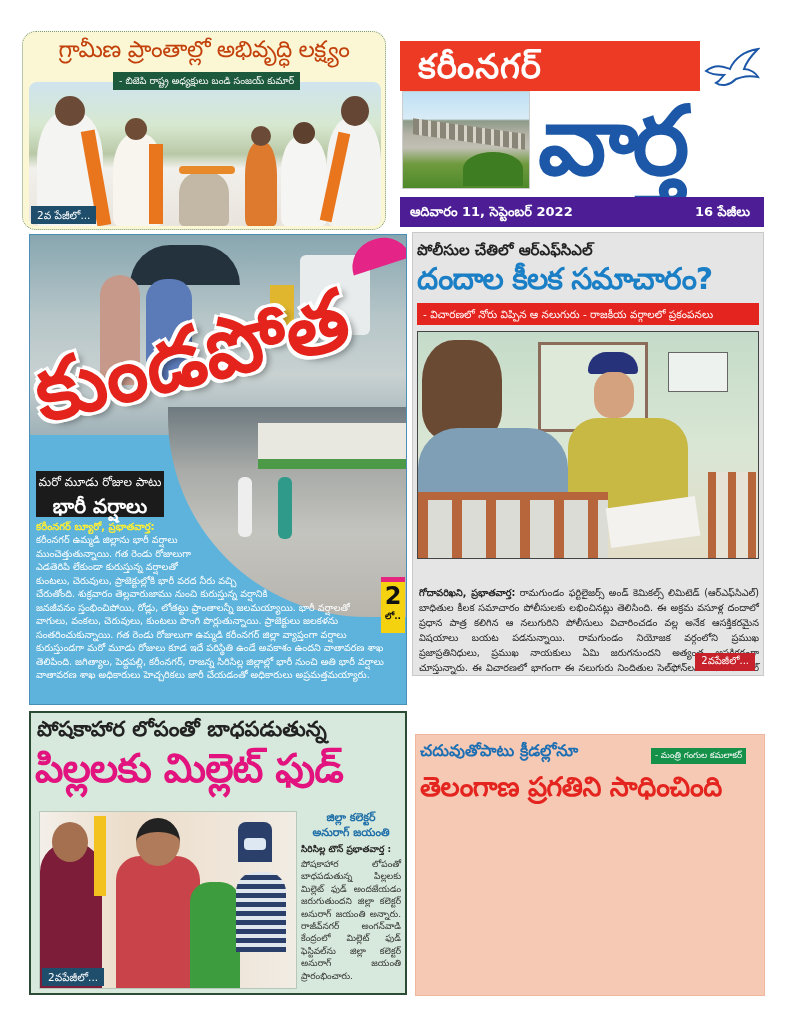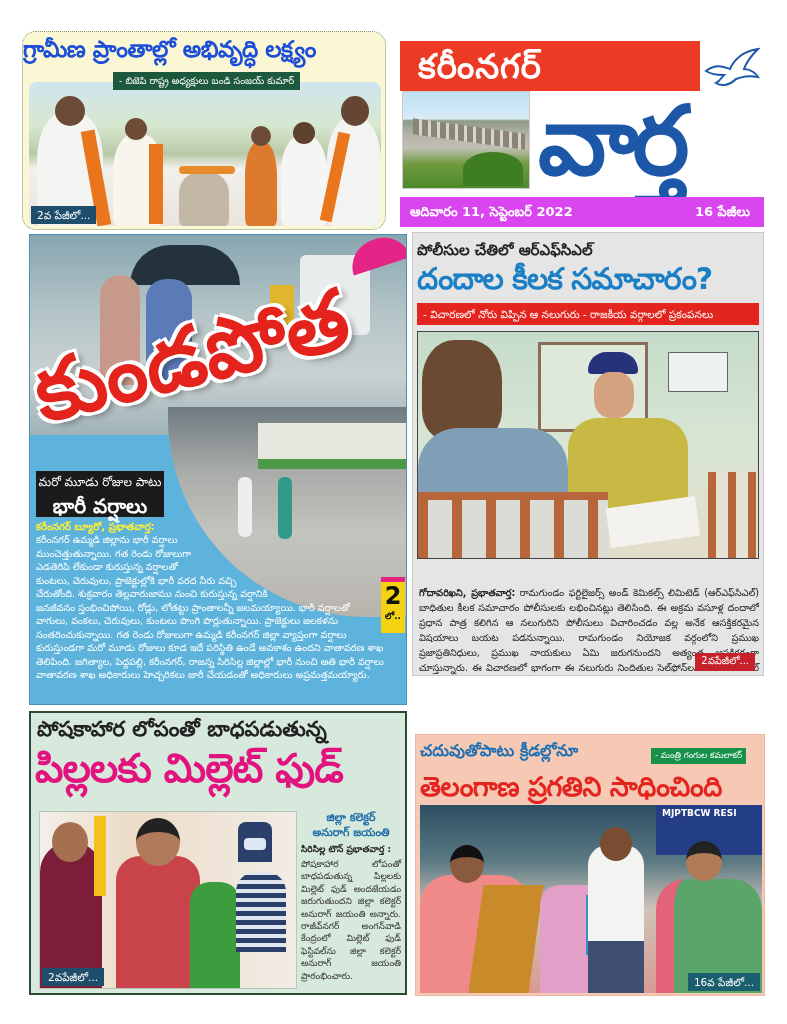--- a/index.html
+++ b/index.html
@@ -10,22 +10,22 @@
 
   
   #rural {
     left: 22px; top: 31px; width: 364px; height: 199px;
     background: #fbf7d4;
     border: 1.5px dotted #7a9a7a;
     border-radius: 14px;
     overflow: hidden;
   }
   #rural .head {
-    position: absolute; left: 0; top: 4px; width: 100%; text-align: left;
-    color: #1d4ed8; font-weight: bold; font-size: 23px; letter-spacing: -0.5px;
+    position: absolute; left: 0; top: 4px; width: 100%; text-align: center;
+    color: #c2410c; font-weight: normal; font-size: 23px; letter-spacing: -0.5px;
   }
   #rural .sub {
     position: absolute; left: 90px; top: 40px; height: 18px; padding: 0 6px;
     background: #1d5a3d; color: #fff; font-size: 9.5px; line-height: 18px; z-index: 2;
   }
   #rural .photo {
     position: absolute; left: 6px; top: 50px; width: 352px; height: 144px;
     border-radius: 8px; overflow: hidden;
     background: linear-gradient(180deg, #cfe4ee 0%, #d7e8d0 30%, #b9c9a7 50%, #f2f0ec 60%, #e9e4dc 100%);
     padding-left: 28px;
@@ -53,21 +53,21 @@
     position: absolute; left: 4px; top: 60px; width: 128px; height: 98px;
     background: linear-gradient(180deg, #bfe0f4 0%, #d8ecf6 28%, #8d9a88 30%, #b6b4a8 45%, #c2c0b5 58%, #6f9a3e 75%, #4e8a2a 100%);
     border: 1px solid #ccc;
   }
   #mast .brand {
     position: absolute; left: 140px; top: 58px; width: 222px; height: 104px;
     color: #1d58a8; font-size: 96px; font-weight: bold; line-height: 104px;
     letter-spacing: -6px;
   }
   #mast .datebar {
-    position: absolute; left: 2px; top: 166px; width: 364px; height: 30px; background: #d946ef;
+    position: absolute; left: 2px; top: 166px; width: 364px; height: 30px; background: #4c1d95;
     color: #fff; font-size: 13px; font-weight: bold; line-height: 30px; padding: 0 10px;
   }
   #mast .datebar .pages { position: absolute; right: 14px; top: 0; }
 
   
   #flood {
     left: 29px; top: 234px; width: 378px; height: 471px;
     background: #5db3dc; border: 1px solid #4a8fb8; overflow: hidden;
   }
   #flood .toppic {
@@ -290,26 +290,13 @@
     <div class="who2">అనురాగ్ జయంతి</div>
     <div class="dl">సిరిసిల్ల టౌన్ ప్రభాతవార్త :</div>
     <div class="txt">పోషకాహార లోపంతో బాధపడుతున్న పిల్లలకు మిల్లెట్ ఫుడ్ అందజేయడం జరుగుతుందని జిల్లా కలెక్టర్ అనురాగ్ జయంతి అన్నారు. రాజీవ్‌నగర్ అంగన్‌వాడి కేంద్రంలో మిల్లెట్ ఫుడ్ ఫెస్టివల్‌ను జిల్లా కలెక్టర్ అనురాగ్ జయంతి ప్రారంభించారు.</div>
   </div>
 </section>
 
 <section id="sports" class="abs">
   <div class="kicker">చదువుతోపాటు క్రీడల్లోనూ</div>
   <div class="minister">- మంత్రి గంగుల కమలాకర్</div>
   <div class="title">తెలంగాణ ప్రగతిని సాధించింది</div>
-  <div class="photo">
-    <div style="position:absolute;left:236px;top:0;width:106px;height:50px;background:#233e86;color:#fff;font-size:9px;font-weight:bold;padding:3px 6px;">MJPTBCW RESI</div>
-    <div style="position:absolute;left:0;top:70px;width:110px;height:118px;background:#ef8a88;border-radius:30px 30px 0 0;"></div>
-    <div style="position:absolute;left:30px;top:40px;width:34px;height:38px;background:#8a5a3e;border-radius:50%;border-top:12px solid #111;"></div>
-    <div style="position:absolute;left:56px;top:80px;width:60px;height:108px;background:#c98a2a;transform:skewX(-8deg);"></div>
-    <div style="position:absolute;left:120px;top:80px;width:70px;height:108px;background:#e2a0c8;border-radius:20px 20px 0 0;"></div>
-    <div style="position:absolute;left:166px;top:90px;width:36px;height:60px;background:#3b8dc8;"></div>
-    <div style="position:absolute;left:168px;top:40px;width:56px;height:148px;background:#f3f3f1;border-radius:20px 20px 0 0;border-bottom:52px solid #3e4f72;"></div>
-    <div style="position:absolute;left:180px;top:22px;width:32px;height:34px;background:#7a4d33;border-radius:50%;"></div>
-    <div style="position:absolute;left:236px;top:74px;width:106px;height:114px;background:#5aa66a;border-radius:30px 30px 0 0;border-left:18px solid #e3647a;"></div>
-    <div style="position:absolute;left:266px;top:36px;width:36px;height:40px;background:#b07a56;border-radius:50%;border-top:12px solid #222;"></div>
-    <div class="more-tag" style="right:2px;bottom:2px;background:#1b5e6e;">16వ పేజీలో...</div>
-  </div>
 </section>
 
 </body></html>

